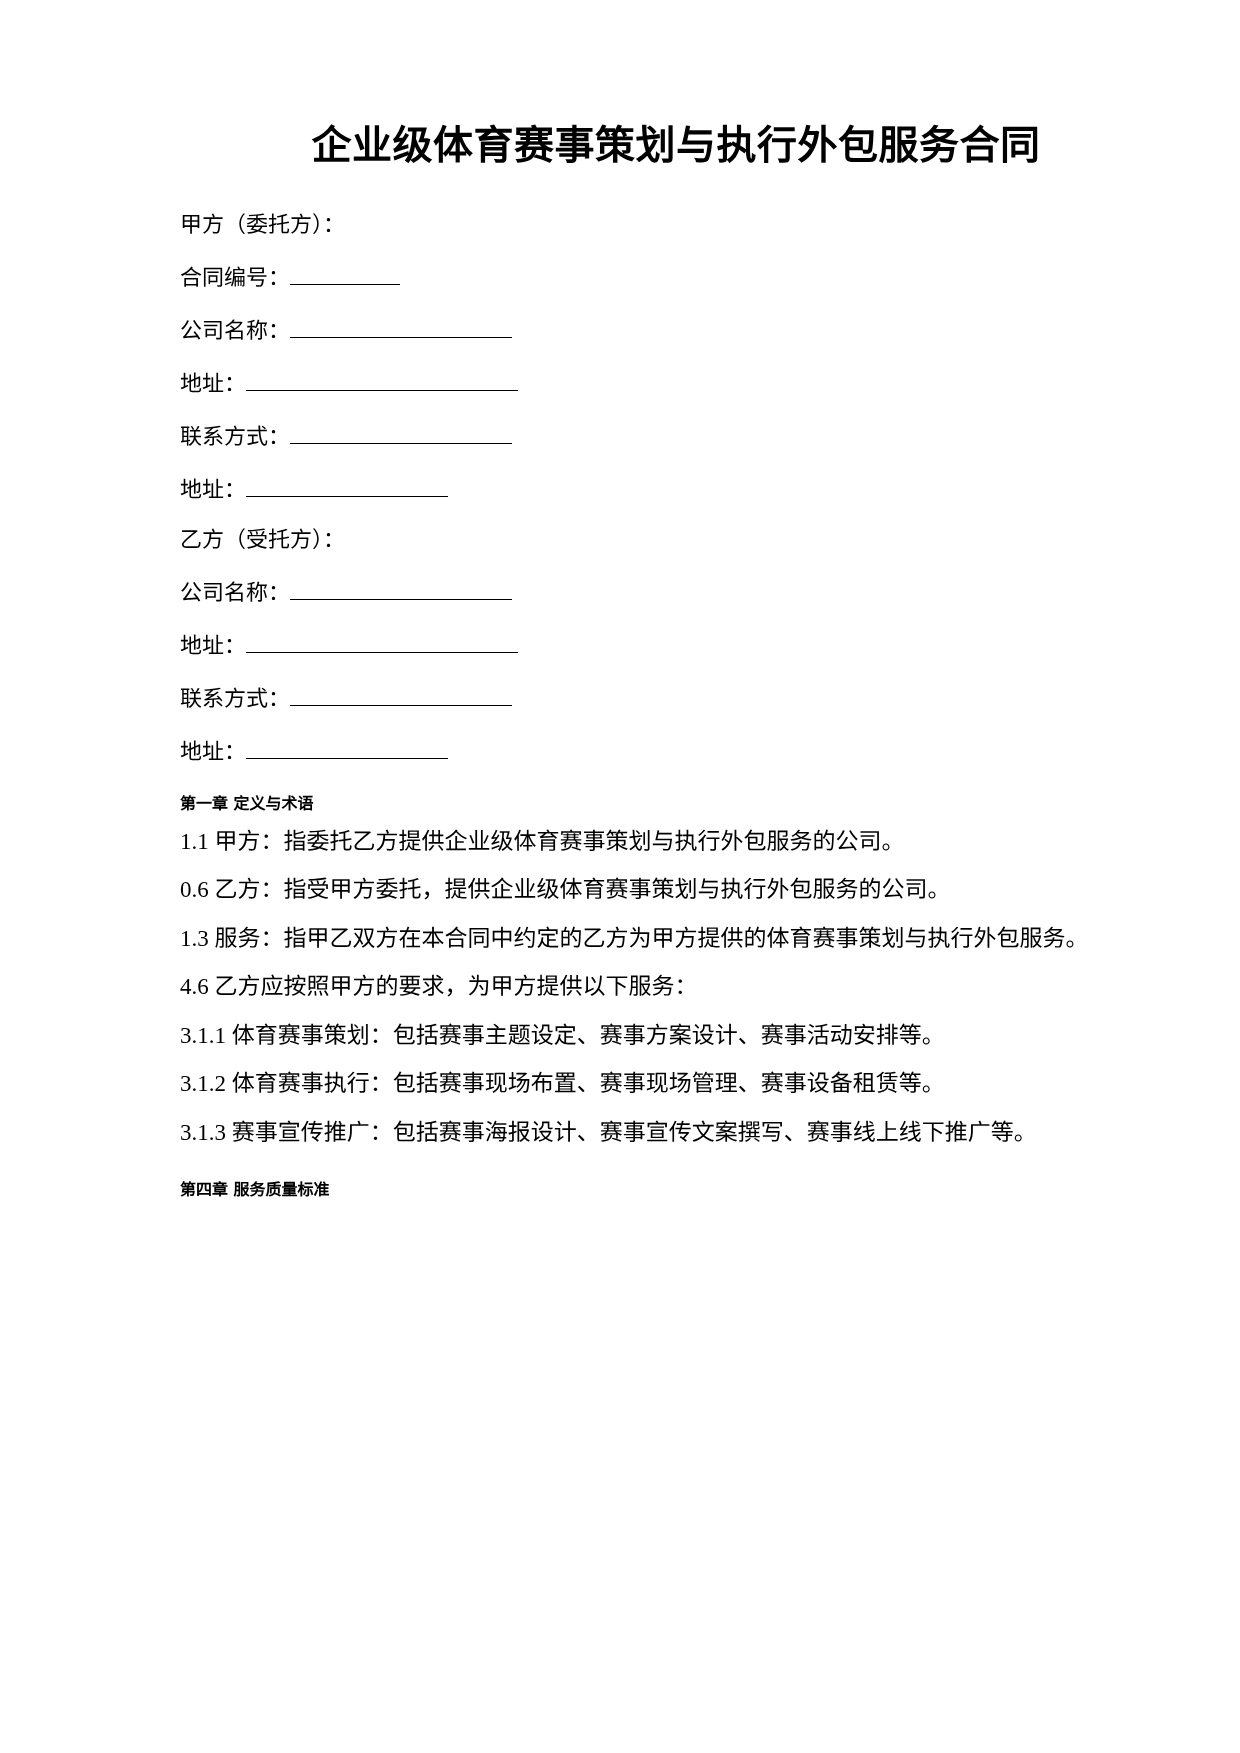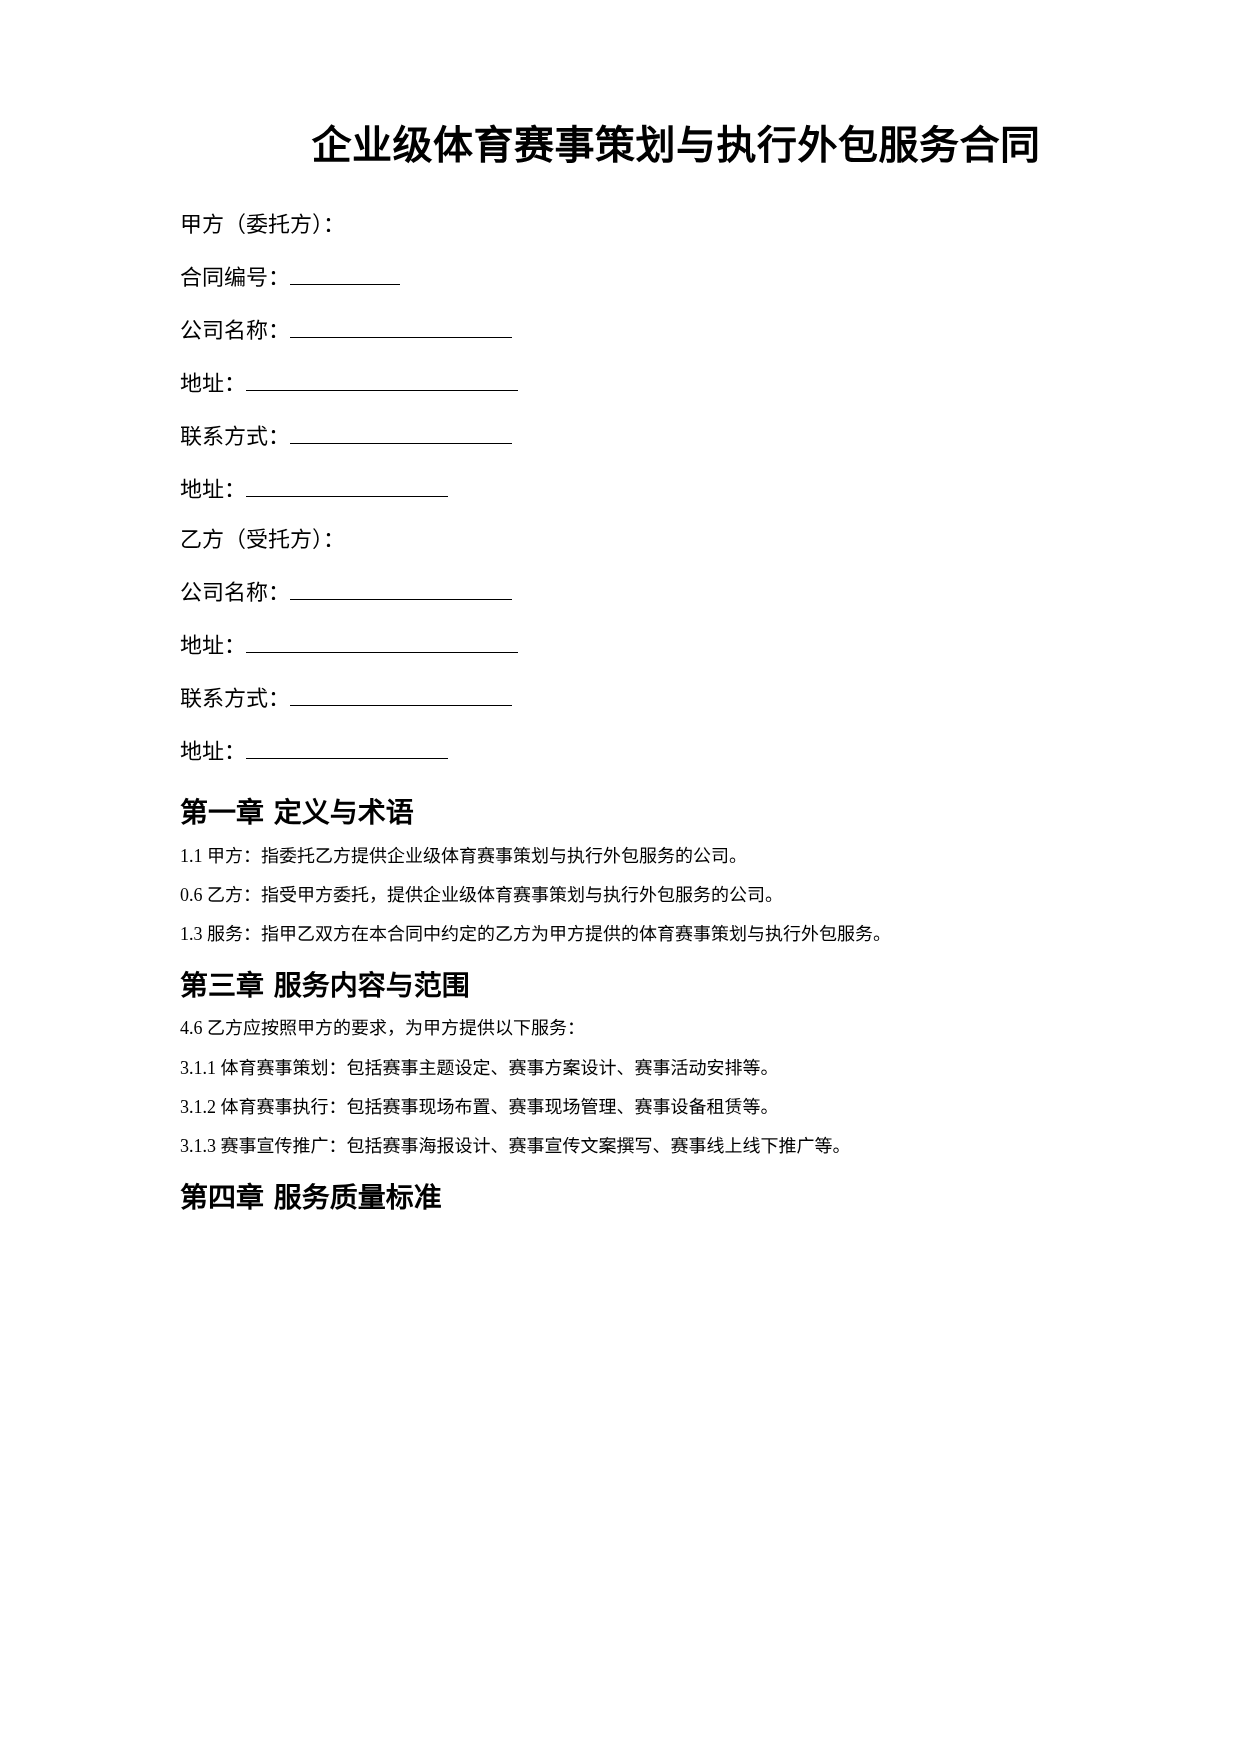--- a/index.html
+++ b/index.html
@@ -43,26 +43,26 @@
     height: 20px;
   }
   .b-110 { width: 110px; }
   .b-220 { width: 222px; }
   .b-270 { width: 272px; }
   .b-200 { width: 202px; }
 
   .section-head {
     font-family: "DejaVu Sans", "Liberation Sans", sans-serif;
     font-weight: bold;
-    font-size: 28px;
+    font-size: 16px;
     line-height: 1.6;
-    margin: 12px 0 4px 0;
+    margin: 23px 0 4px 0;
   }
   .para {
-    font-size: 18px;
+    font-size: 23px;
     line-height: 1.85;
     margin: 0 0 6px 0;
     text-align: justify;
     text-justify: inter-ideograph;
   }
 </style>
 </head>
 <body>
 
 <div class="page">
@@ -107,21 +107,20 @@
 
   <div>
     <div class="section-head">第一章  定义与术语</div>
     <p class="para">1.1 甲方：指委托乙方提供企业级体育赛事策划与执行外包服务的公司。</p>
     <p class="para">0.6 乙方：指受甲方委托，提供企业级体育赛事策划与执行外包服务的公司。</p>
     <p class="para">1.3 服务：指甲乙双方在本合同中约定的乙方为甲方提供的体育赛事策划与执行外包服务。</p>
   </div>
 
 
   <div>
-    <div class="section-head">第三章  服务内容与范围</div>
     <p class="para">4.6 乙方应按照甲方的要求，为甲方提供以下服务：</p>
     <p class="para">3.1.1 体育赛事策划：包括赛事主题设定、赛事方案设计、赛事活动安排等。</p>
     <p class="para">3.1.2 体育赛事执行：包括赛事现场布置、赛事现场管理、赛事设备租赁等。</p>
     <p class="para">3.1.3 赛事宣传推广：包括赛事海报设计、赛事宣传文案撰写、赛事线上线下推广等。</p>
   </div>
 
   <div>
     <div class="section-head">第四章  服务质量标准</div>
   </div>
 

